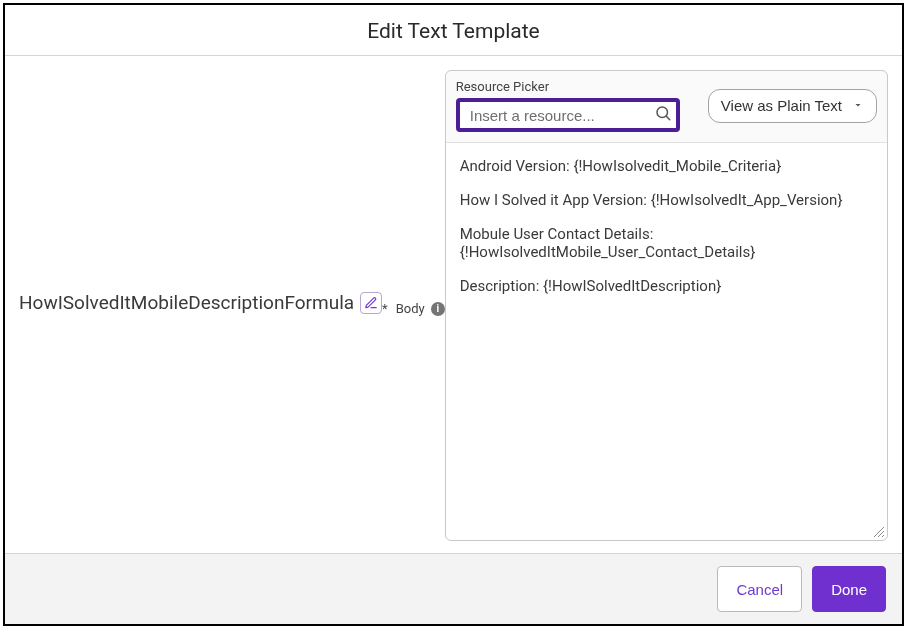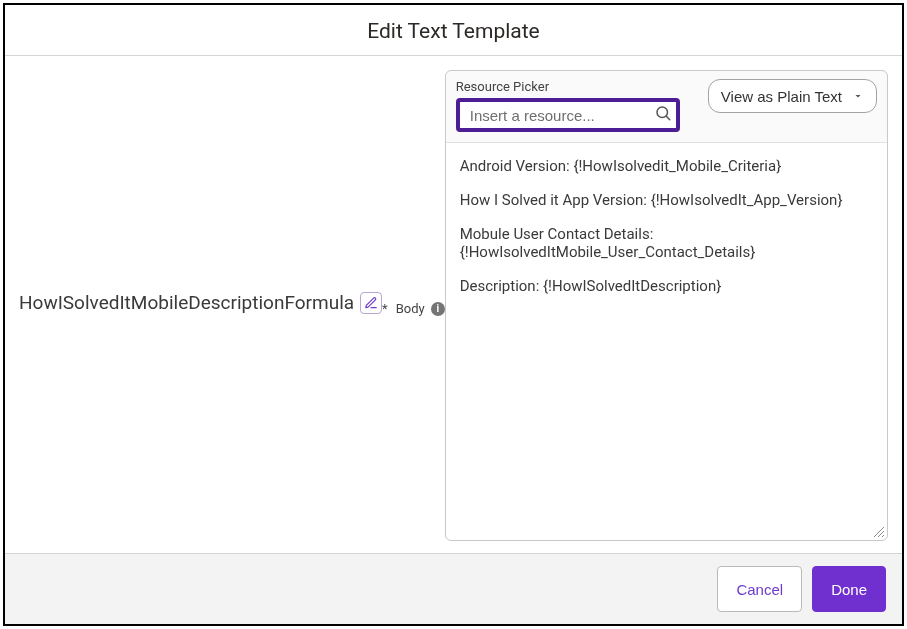--- a/index.html
+++ b/index.html
@@ -94,21 +94,21 @@
     background: #fafafa;
     flex: 1 1 auto;
     display: flex;
     flex-direction: column;
     min-height: 0;
     margin-bottom: 12px;
   }
   .picker-row {
     padding: 8px 10px 10px 10px;
     display: flex;
-    align-items: flex-start;
+    align-items: center;
     gap: 28px;
   }
   .picker-col { flex: 1 1 auto; }
   .picker-label {
     font-size: 13px;
     color: #444;
     margin-bottom: 4px;
   }
   .picker-input-wrap {
     position: relative;

